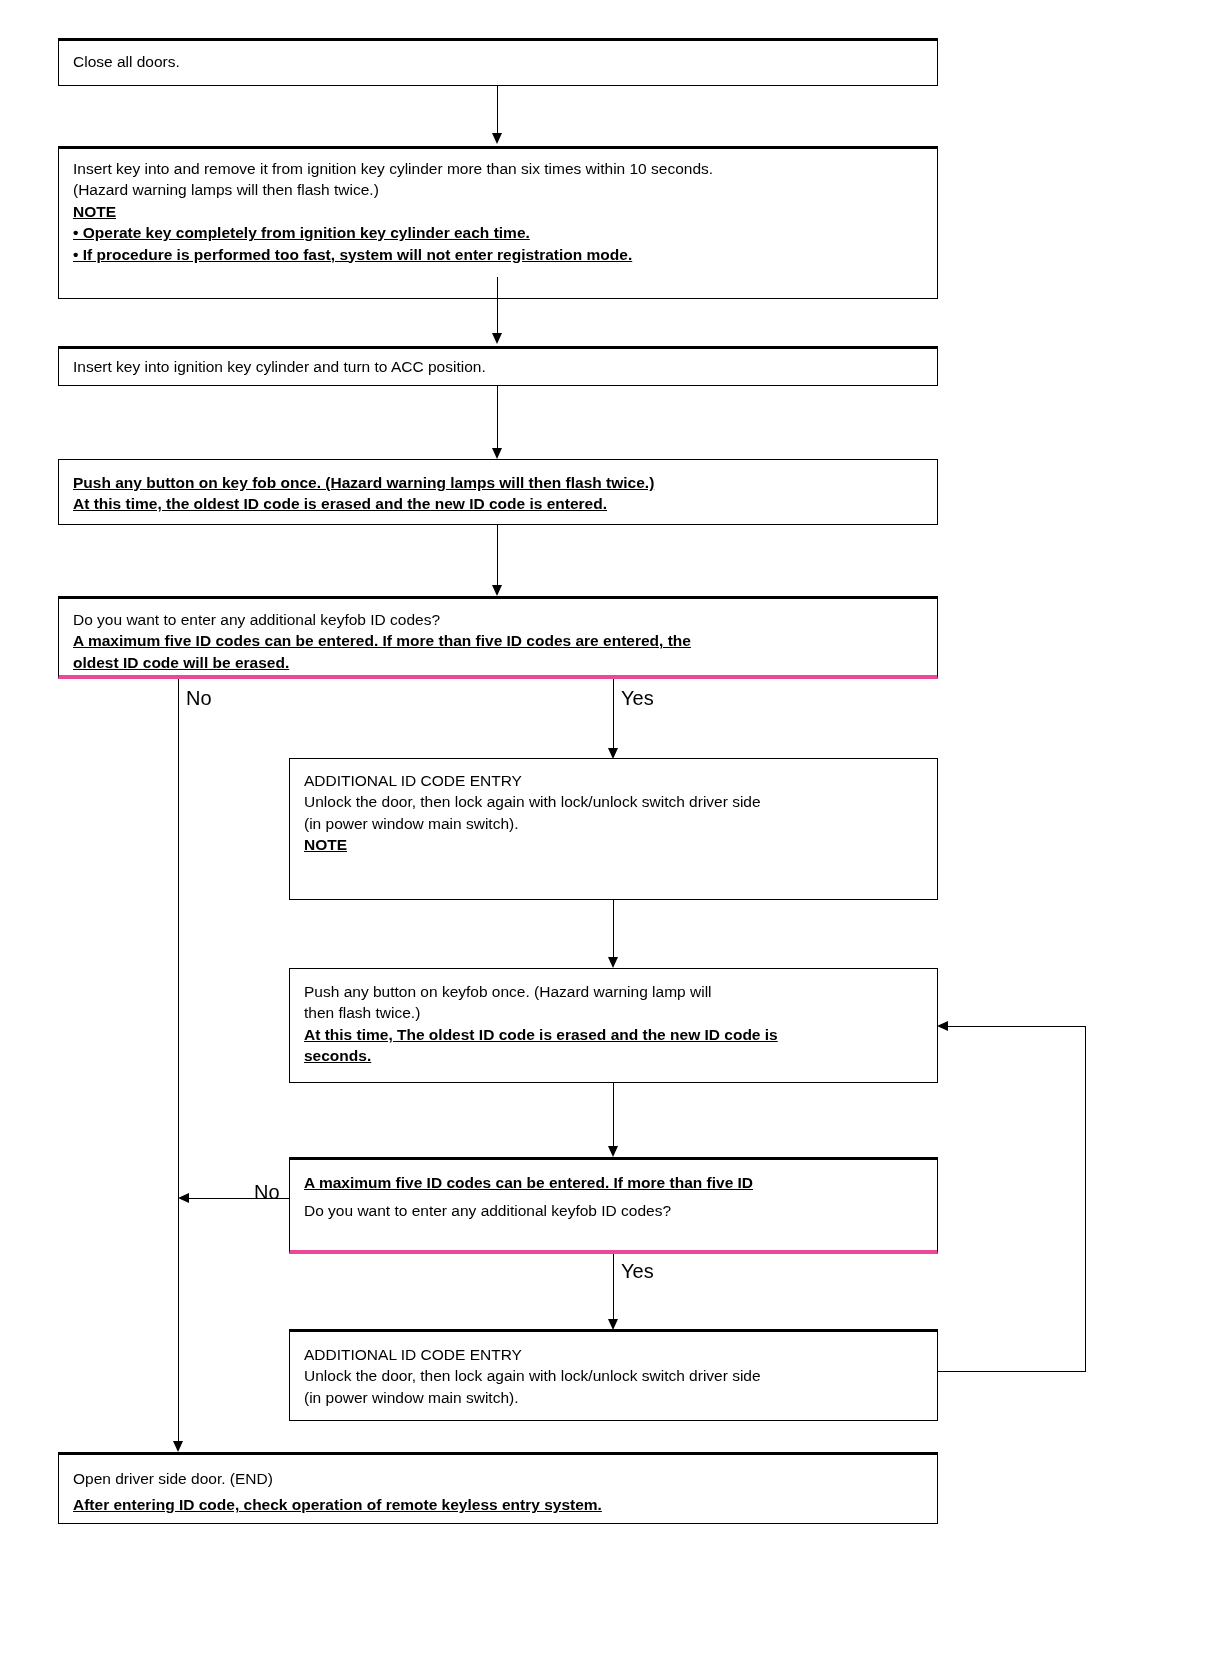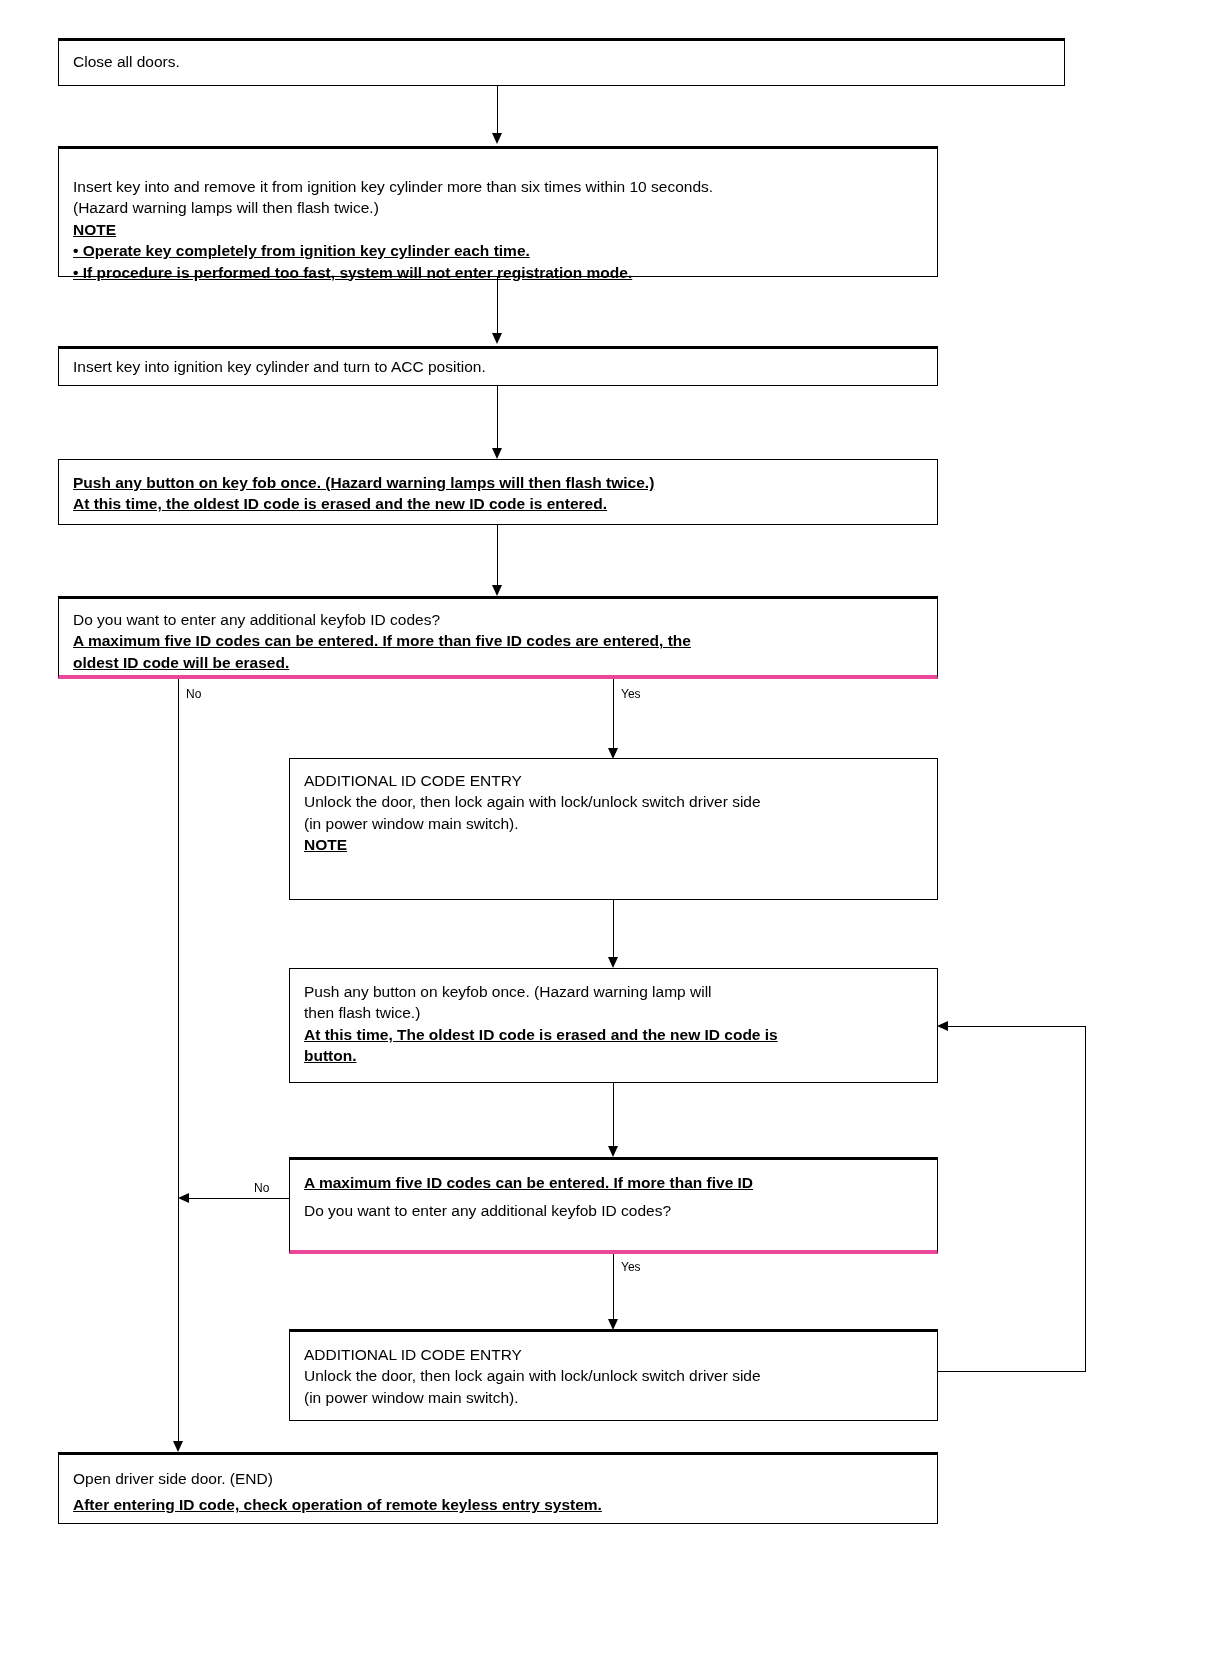--- a/index.html
+++ b/index.html
@@ -54,38 +54,38 @@
   }
   .arrow-left {
     position: absolute;
     width: 0; height: 0;
     border-top: 5.5px solid transparent;
     border-bottom: 5.5px solid transparent;
     border-right: 11px solid #000;
   }
   .edge-label {
     position: absolute;
-    font-size: 12px;
+    font-size: 20px;
     line-height: 1;
     white-space: nowrap;
   }
 </style>
 </head>
 <body>
 
 <div id="page">
 
-  <div class="box heavy-top" style="left:58px; top:38px; width:1007px; height:48px; ">
+  <div class="box heavy-top" style="left:58px; top:38px; width:880px; height:48px; ">
     <span class="ln">Close all doors.</span>
   </div>
 
   <div class="vline" style="left:497px; top:86px; height:53px;"></div>
   <div class="arrow-down" style="left:492px; top:133px;"></div>
 
-  <div class="box heavy-top" style="left:58px; top:146px; width:880px; height:131px; padding-top:27px;">
+  <div class="box heavy-top" style="left:58px; top:146px; width:880px; height:153px; padding-top:9px;">
     <span class="ln">Insert key into and remove it from ignition key cylinder more than six times within 10 seconds.</span>
     <span class="ln">(Hazard warning lamps will then flash twice.)</span>
     <span class="ln b">NOTE</span>
     <span class="ln b">• Operate key completely from ignition key cylinder each time.</span>
     <span class="ln b">• If procedure is performed too fast, system will not enter registration mode.</span>
   </div>
 
   <div class="vline" style="left:497px; top:277px; height:61px;"></div>
   <div class="arrow-down" style="left:492px; top:333px;"></div>
 
@@ -125,21 +125,21 @@
     <span class="ln b">NOTE</span>
   </div>
 
   <div class="vline" style="left:613px; top:900px; height:62px;"></div>
   <div class="arrow-down" style="left:608px; top:957px;"></div>
 
   <div class="box" style="left:289px; top:968px; width:649px; height:115px; padding-top:12px;">
     <span class="ln">Push any button on keyfob once. (Hazard warning lamp will</span>
     <span class="ln">then flash twice.)</span>
     <span class="ln b">At this time, The oldest ID code is erased and the new ID code is</span>
-    <span class="ln b">button.</span>
+    <span class="ln b">seconds.</span>
   </div>
 
   <div class="vline" style="left:613px; top:1083px; height:68px;"></div>
   <div class="arrow-down" style="left:608px; top:1146px;"></div>
 
   <div class="box heavy-top heavy-bottom" style="left:289px; top:1157px; width:649px; height:97px; padding-top:12px;">
     <span class="ln b">A  maximum five ID codes can be entered. If more than five ID</span>
     <span class="ln" style="margin-top:7px;">Do you want to enter any additional keyfob ID codes?</span>
   </div>
 

